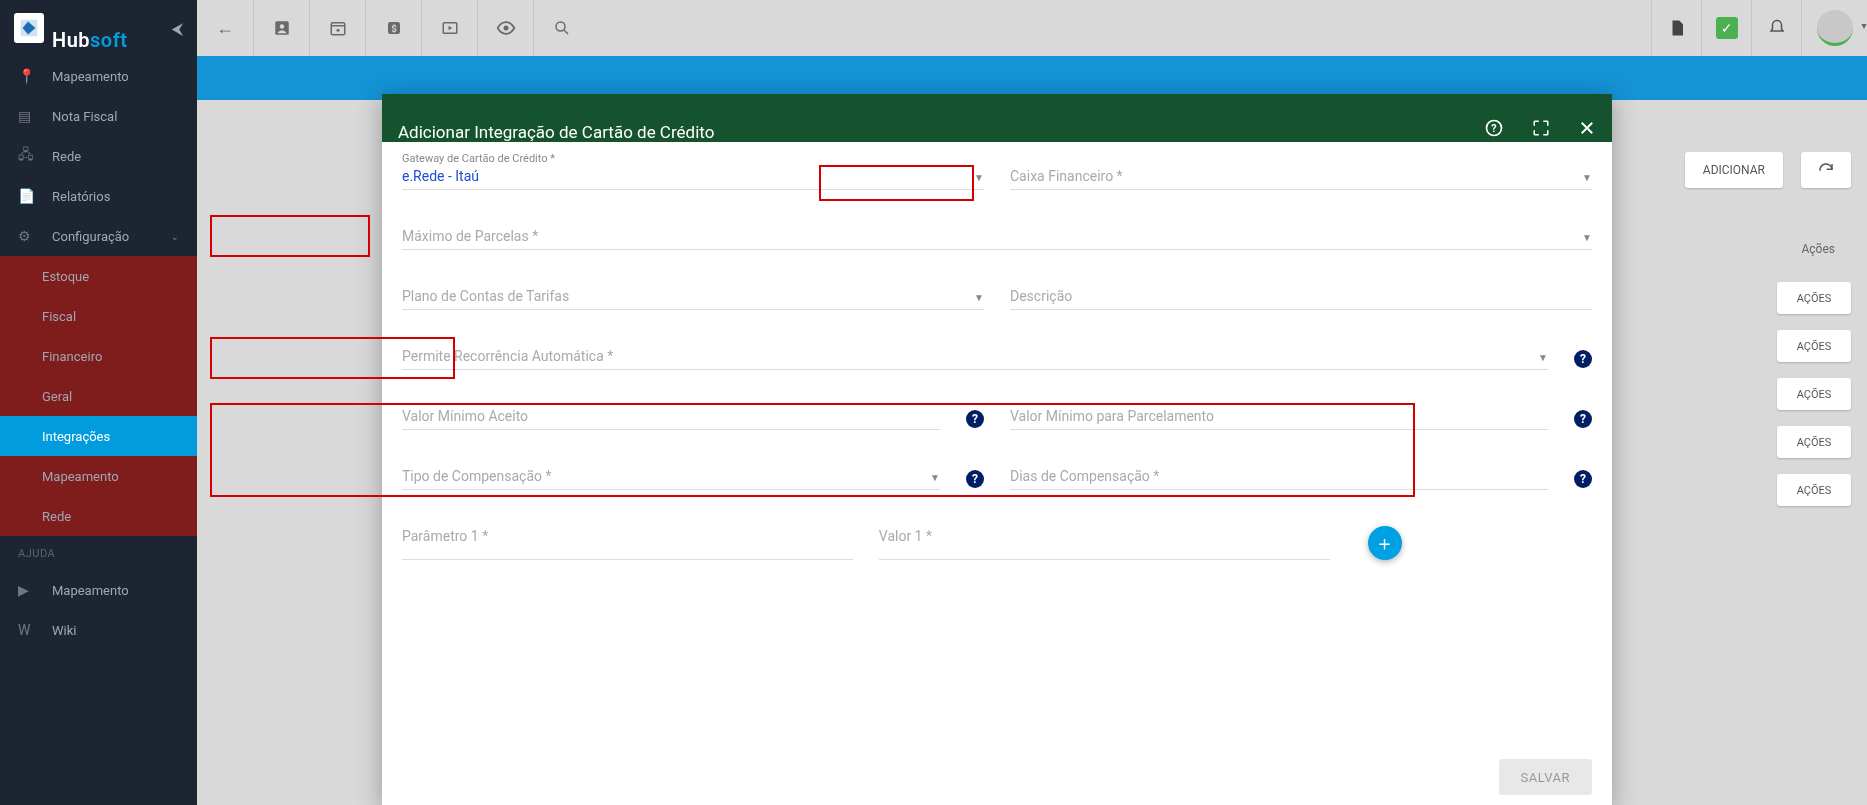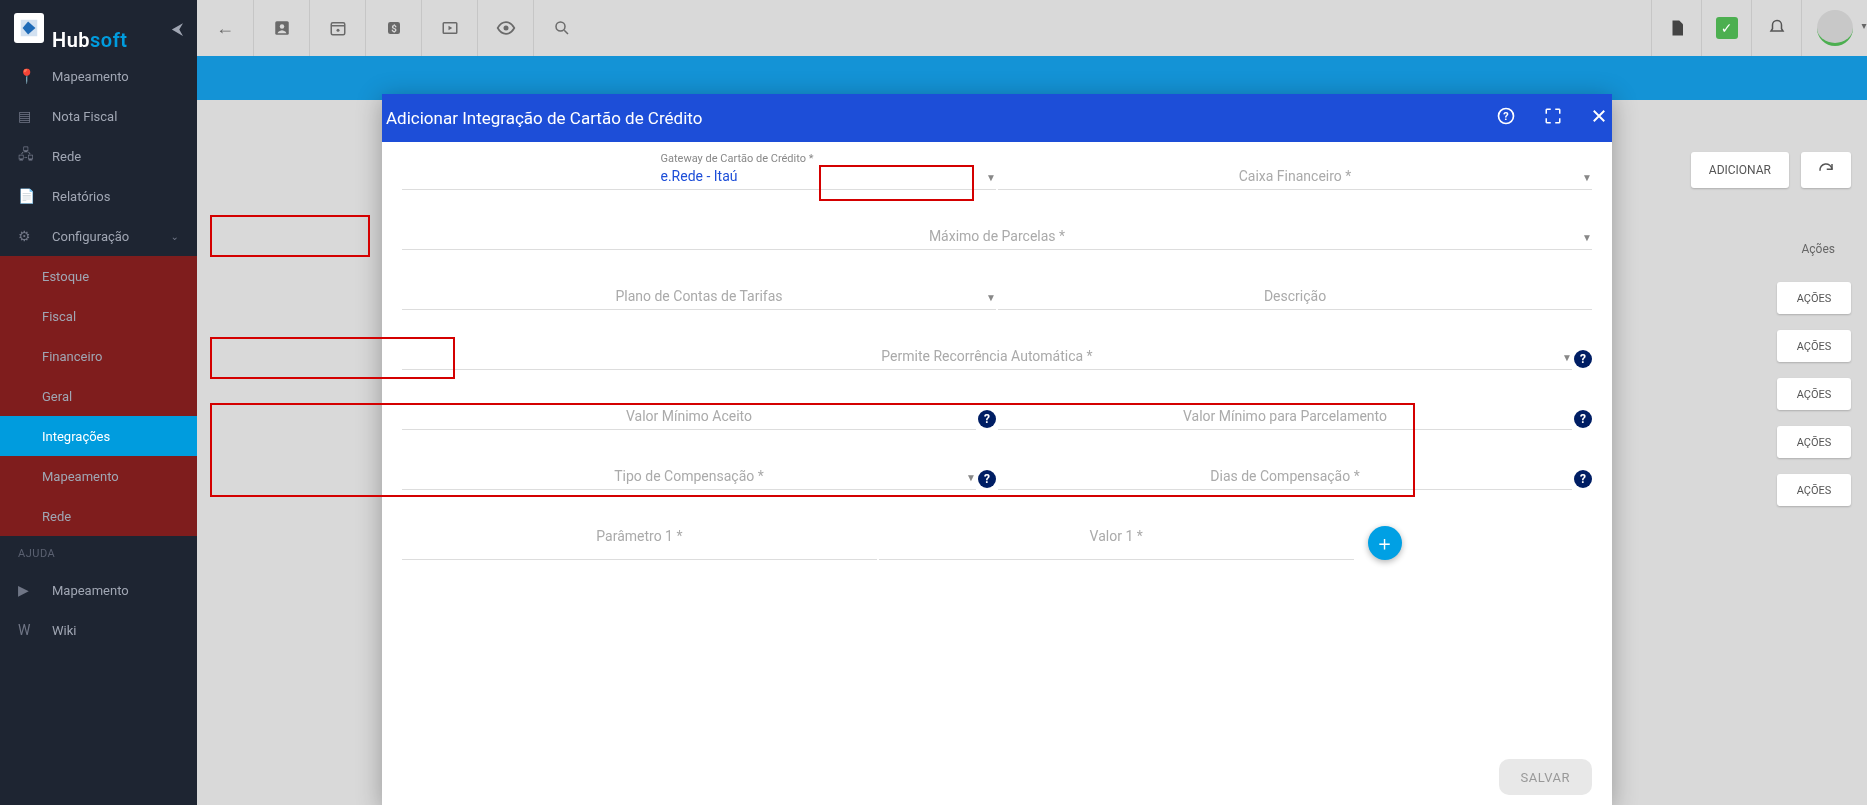--- a/index.html
+++ b/index.html
@@ -29,46 +29,46 @@
 .tb-right { margin-left: auto; display: flex; align-items: center; }
 .tb-icon-btn { width: 50px; height: 56px; display: flex; align-items: center; justify-content: center; cursor: pointer; color: #555; }
 .tb-icon-btn.sep { border-left: 1px solid #c6c6c6; }
 .tb-chk { width: 22px; height: 22px; background: #4caf50; border-radius: 3px; display: flex; align-items: center; justify-content: center; color: #fff; font-size: 14px; }
 .avatar { width: 36px; height: 36px; border-radius: 50%; background: #c8c8c8; border-bottom: 3px solid #4caf50; position: relative; }
 .avatar::after { content: "▾"; position: absolute; right: -14px; top: 10px; font-size: 10px; color: #666; }
 
 
 .bg-page { position: absolute; left: 197px; top: 56px; right: 0; bottom: 0; background: #d9d9d9; }
 .bg-header-strip { position: absolute; left: 0; right: 0; top: 0; height: 44px; background: #1493d6; }
-.btn-adicionar { position: absolute; right: 78px; top: 96px; height: 36px; padding: 0 18px; background: #fff; color: #555; font-size: 12px; border: none; border-radius: 3px; box-shadow: 0 1px 2px rgba(0,0,0,.2); cursor: pointer; }
+.btn-adicionar { position: absolute; right: 84px; top: 96px; height: 36px; padding: 0 18px; background: #fff; color: #555; font-size: 12px; border: none; border-radius: 3px; box-shadow: 0 1px 2px rgba(0,0,0,.2); cursor: pointer; }
 .btn-refresh { position: absolute; right: 16px; top: 96px; width: 50px; height: 36px; background: #fff; color: #555; border: none; border-radius: 3px; box-shadow: 0 1px 2px rgba(0,0,0,.2); cursor: pointer; display: flex; align-items: center; justify-content: center; }
 .col-acoes-hdr { position: absolute; right: 32px; top: 186px; font-size: 12px; color: #666; }
 .btn-acoes { position: absolute; right: 16px; width: 74px; height: 32px; background: #fff; border: none; border-radius: 3px; box-shadow: 0 1px 2px rgba(0,0,0,.2); font-size: 11px; color: #555; cursor: pointer; }
 
 
 .modal { position: absolute; left: 382px; top: 94px; width: 1230px; height: 713px; background: #fff; box-shadow: 0 4px 24px rgba(0,0,0,.3); display: flex; flex-direction: column; }
-.modal-hdr { height: 48px; background: #1d4ed8; color: #fff; display: flex; align-items: center; padding: 0 4px; }
+.modal-hdr { height: 48px; background: #14532d; color: #fff; display: flex; align-items: flex-end; padding: 0 16px; }
 .modal-title { font-size: 17px; font-weight: 400; }
 .modal-hdr-icons { margin-left: auto; display: flex; gap: 28px; align-items: center; }
 .modal-hdr-icn { cursor: pointer; font-size: 18px; }
 .modal-body { flex: 1; padding: 14px 20px 0; overflow: hidden; position: relative; }
-.form-row { display: flex; gap: 2px; margin-bottom: 36px; text-align: center; }
+.form-row { display: flex; gap: 26px; margin-bottom: 36px; }
 .form-field { flex: 1; position: relative; border-bottom: 1px solid #ddd; padding-bottom: 4px; }
 .form-field.filled .fl { font-size: 11px; color: #888; position: absolute; top: -14px; }
 .form-field .fl-placeholder { font-size: 14px; color: #aaa; }
 .form-field .val { font-size: 14px; color: #1d4ed8; }
 .form-field .dd { position: absolute; right: 0; bottom: 6px; color: #888; font-size: 10px; }
 .help-q { width: 18px; height: 18px; border-radius: 50%; background: #001e64; color: #fff; font-size: 12px; font-weight: bold; display: inline-flex; align-items: center; justify-content: center; flex: 0 0 auto; align-self: flex-end; margin-bottom: 2px; }
 .rb1 { position: absolute; left: 819px; top: 165px; width: 155px; height: 36px; pointer-events: none; border: 2px solid #d40000; }
 .rb2 { position: absolute; left: 210px; top: 215px; width: 160px; height: 42px; pointer-events: none; border: 2px solid #d40000; }
 .rb3 { position: absolute; left: 210px; top: 337px; width: 245px; height: 42px; pointer-events: none; border: 2px solid #d40000; }
 .rb4 { position: absolute; left: 210px; top: 403px; width: 1205px; height: 94px; pointer-events: none; border: 2px solid #d40000; }
 .fab { width: 34px; height: 34px; border-radius: 50%; background: #00a0e4; color: #fff; font-size: 20px; display: flex; align-items: center; justify-content: center; box-shadow: 0 2px 6px rgba(0,0,0,.3); flex: 0 0 auto; margin-left: 12px; cursor: pointer; }
 .modal-footer { height: 60px; display: flex; align-items: center; justify-content: flex-end; padding: 0 20px; }
-.btn-salvar { background: #e8e8e8; color: #999; border: none; height: 36px; padding: 0 22px; border-radius: 10px; font-size: 13px; letter-spacing: .5px; cursor: pointer; }
+.btn-salvar { background: #e8e8e8; color: #999; border: none; height: 36px; padding: 0 22px; border-radius: 3px; font-size: 13px; letter-spacing: .5px; cursor: pointer; }
 </style>
 </head>
 <body>
 
 <div class="sidebar">
   <div class="logo-bar">
     <div class="logo-sq">
       <svg viewBox="0 0 24 24">
           <path fill="#1e6bb8" d="M3 3h18v18H3z" opacity=".2"></path>
           <path fill="#1e6bb8" d="M5 12l6-7 8 7-8 7z"></path>

